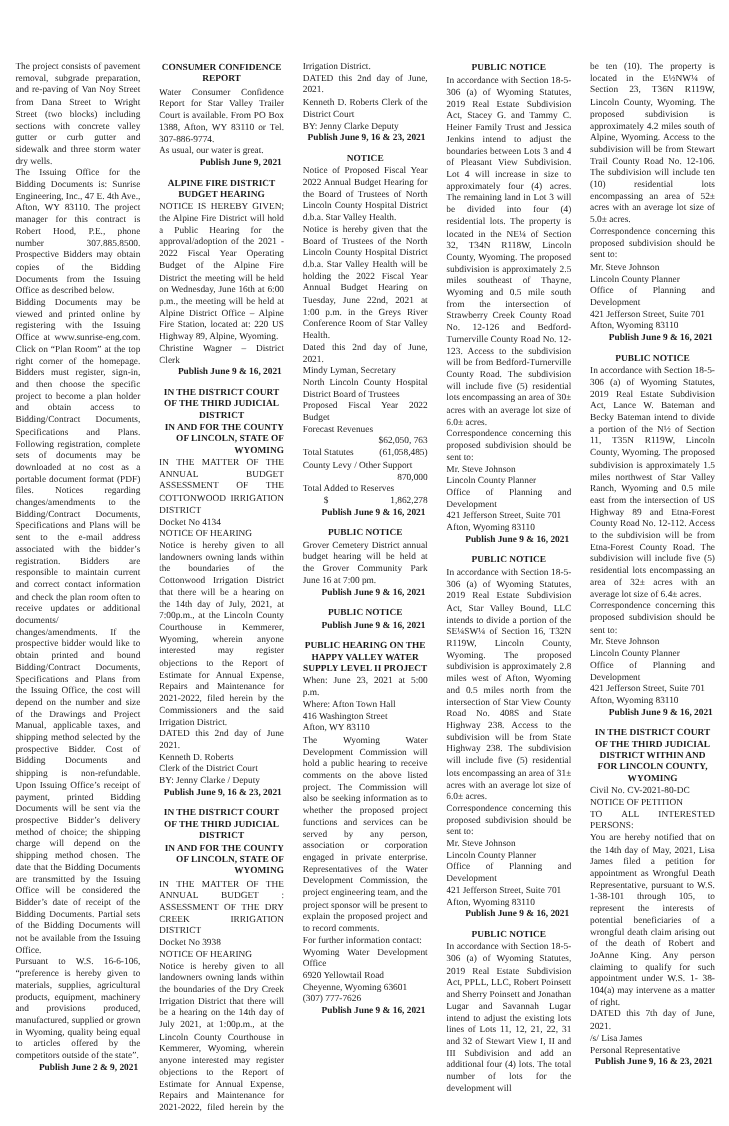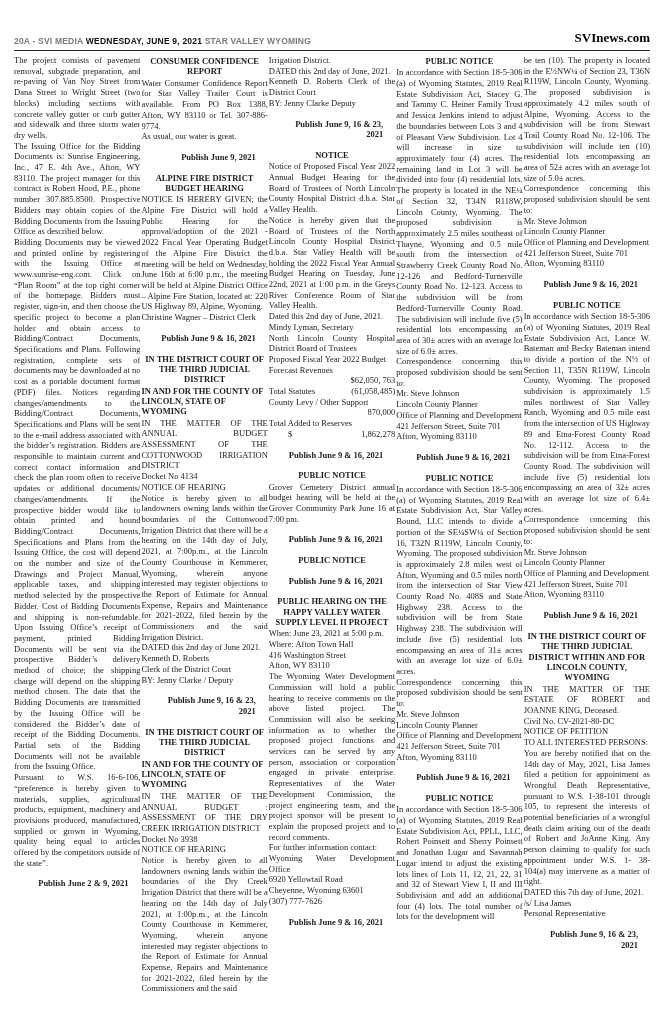--- a/index.html
+++ b/index.html
@@ -7,43 +7,35 @@
         font-family:"Liberation Serif", serif;color:#1c1c1c;}
   .masthead{position:absolute;top:30px;left:14px;right:13px;display:flex;
             justify-content:space-between;align-items:flex-end;
             border-bottom:1.5px solid #222;padding-bottom:4px;}
   .mh-left{font-family:"Liberation Sans", sans-serif;font-size:8.5px;letter-spacing:.2px;white-space:nowrap;}
   .mh-page{color:#7a7a7a;font-weight:bold;}
   .mh-date{color:#111;font-weight:bold;}
   .mh-loc{color:#7a7a7a;font-weight:bold;}
   .mh-site{font-family:"Liberation Serif", serif;font-weight:bold;font-size:13px;color:#000;}
   .cols{position:absolute;top:55px;left:14px;right:13px;height:956px;
-        display:flex;gap:1px;}
+        display:flex;gap:17px;}
   .col{flex:1 1 0;min-width:0;overflow:hidden;font-size:8.5px;line-height:1.26;}
   .col .p{margin:0;text-align:justify;}
   .col .h{margin:8px 0 1px;font-weight:bold;text-align:center;white-space:pre-line;line-height:1.22;}
-  .col .h0{margin:0 0 1px;font-weight:bold;text-align:left;white-space:pre-line;line-height:1.22;}
+  .col .h0{margin:0 0 1px;font-weight:bold;text-align:right;white-space:pre-line;line-height:1.22;}
   .col > .h:first-child{margin-top:1px;text-align:center;}
-  .col .r{margin:10px;font-weight:bold;text-align:right;padding-right:2px;}
+  .col .r{margin:0;font-weight:bold;text-align:right;padding-right:2px;}
   .col .kv{display:flex;justify-content:space-between;margin:0;}
   .col .kv .kl{text-align:left;white-space:pre;}
   .col .kv .kr{text-align:center;}
 </style>
 </head>
 <body>
 
 <div class="page">
-  <div class="masthead">
-    <div class="mh-left">
-      <span class="mh-page">20A - SVI MEDIA</span>
-      <span class="mh-date">WEDNESDAY, JUNE 9, 2021</span>
-      <span class="mh-loc">STAR VALLEY WYOMING</span>
-    </div>
-    <div class="mh-site">SVInews.com</div>
-  </div>
   <div class="cols" id="columns">
       <div class="col">
         <div class="p">The project consists of pavement removal, subgrade preparation, and re-paving of Van Noy Street from Dana Street to Wright Street (two blocks) including sections with concrete valley gutter or curb gutter and sidewalk and three storm water dry wells.</div>
         <div class="p">The Issuing Office for the Bidding Documents is: Sunrise Engineering, Inc., 47 E. 4th Ave., Afton, WY 83110. The project manager for this contract is Robert Hood, P.E., phone number 307.885.8500. Prospective Bidders may obtain copies of the Bidding Documents from the Issuing Office as described below.</div>
         <div class="p">Bidding Documents may be viewed and printed online by registering with the Issuing Office at www.sunrise-eng.com. Click on “Plan Room” at the top right corner of the homepage. Bidders must register, sign-in, and then choose the specific project to become a plan holder and obtain access to Bidding/Contract Documents, Specifications and Plans. Following registration, complete sets of documents may be downloaded at no cost as a portable document format (PDF) files. Notices regarding changes/amendments to the Bidding/Contract Documents, Specifications and Plans will be sent to the e-mail address associated with the bidder’s registration. Bidders are responsible to maintain current and correct contact information and check the plan room often to receive updates or additional documents/ changes/amendments. If the prospective bidder would like to obtain printed and bound Bidding/Contract Documents, Specifications and Plans from the Issuing Office, the cost will depend on the number and size of the Drawings and Project Manual, applicable taxes, and shipping method selected by the prospective Bidder. Cost of Bidding Documents and shipping is non-refundable. Upon Issuing Office’s receipt of payment, printed Bidding Documents will be sent via the prospective Bidder’s delivery method of choice; the shipping charge will depend on the shipping method chosen.  The date that the Bidding Documents are transmitted by the Issuing Office will be considered the Bidder’s date of receipt of the Bidding Documents.  Partial sets of the Bidding Documents will not be available from the Issuing Office.</div>
         <div class="p">Pursuant to W.S. 16-6-106, “preference is hereby given to materials, supplies, agricultural products, equipment, machinery and provisions produced, manufactured, supplied or grown in Wyoming, quality being equal to articles offered by the competitors outside of the state”.</div>
         <div class="r">Publish June 2 &amp; 9, 2021</div>
       </div>
       <div class="col">
         <div class="h">CONSUMER CONFIDENCE REPORT</div>
@@ -166,21 +158,20 @@
         <div class="h">PUBLIC NOTICE</div>
         <div class="p">In accordance with Section 18-5-306 (a) of Wyoming Statutes, 2019 Real Estate Subdivision Act, Lance W. Bateman and Becky Bateman intend to divide a portion of the N½ of Section 11, T35N R119W, Lincoln County, Wyoming. The proposed subdivision is approximately 1.5 miles northwest of Star Valley Ranch, Wyoming and 0.5 mile east from the intersection of US Highway 89 and Etna-Forest County Road No. 12-112. Access to the subdivision will be from Etna-Forest County Road.  The subdivision will include five (5) residential lots encompassing an area of 32± acres with an average lot size of 6.4± acres.</div>
         <div class="p">Correspondence concerning this proposed subdivision should be sent to:</div>
         <div class="p">Mr. Steve Johnson</div>
         <div class="p">Lincoln County Planner</div>
         <div class="p">Office of Planning and Development</div>
         <div class="p">421 Jefferson Street, Suite 701</div>
         <div class="p">Afton, Wyoming 83110</div>
         <div class="r">Publish June 9 &amp; 16, 2021</div>
         <div class="h">IN THE DISTRICT COURT OF THE THIRD JUDICIAL DISTRICT WITHIN AND FOR LINCOLN COUNTY, WYOMING</div>
-        <div class="p">IN THE MATTER OF THE ESTATE OF ROBERT and JOANNE KING, Deceased.</div>
         <div class="p">Civil No. CV-2021-80-DC</div>
         <div class="p">NOTICE OF PETITION</div>
         <div class="p">TO ALL INTERESTED PERSONS:</div>
         <div class="p">You are hereby notified that on the 14th day of May, 2021, Lisa James filed a petition for appointment as Wrongful Death Representative, pursuant to W.S. 1-38-101 through 105, to represent the interests of potential beneficiaries of a wrongful death claim arising out of the death  of Robert and JoAnne King. Any person claiming to qualify for such appointment under W.S. 1- 38-104(a) may intervene as a matter of right.</div>
         <div class="p">DATED this 7th day of June, 2021.</div>
         <div class="p">/s/ Lisa James</div>
         <div class="p">Personal Representative</div>
         <div class="r">Publish June 9, 16 &amp; 23, 2021</div>
       </div>
     </div>

